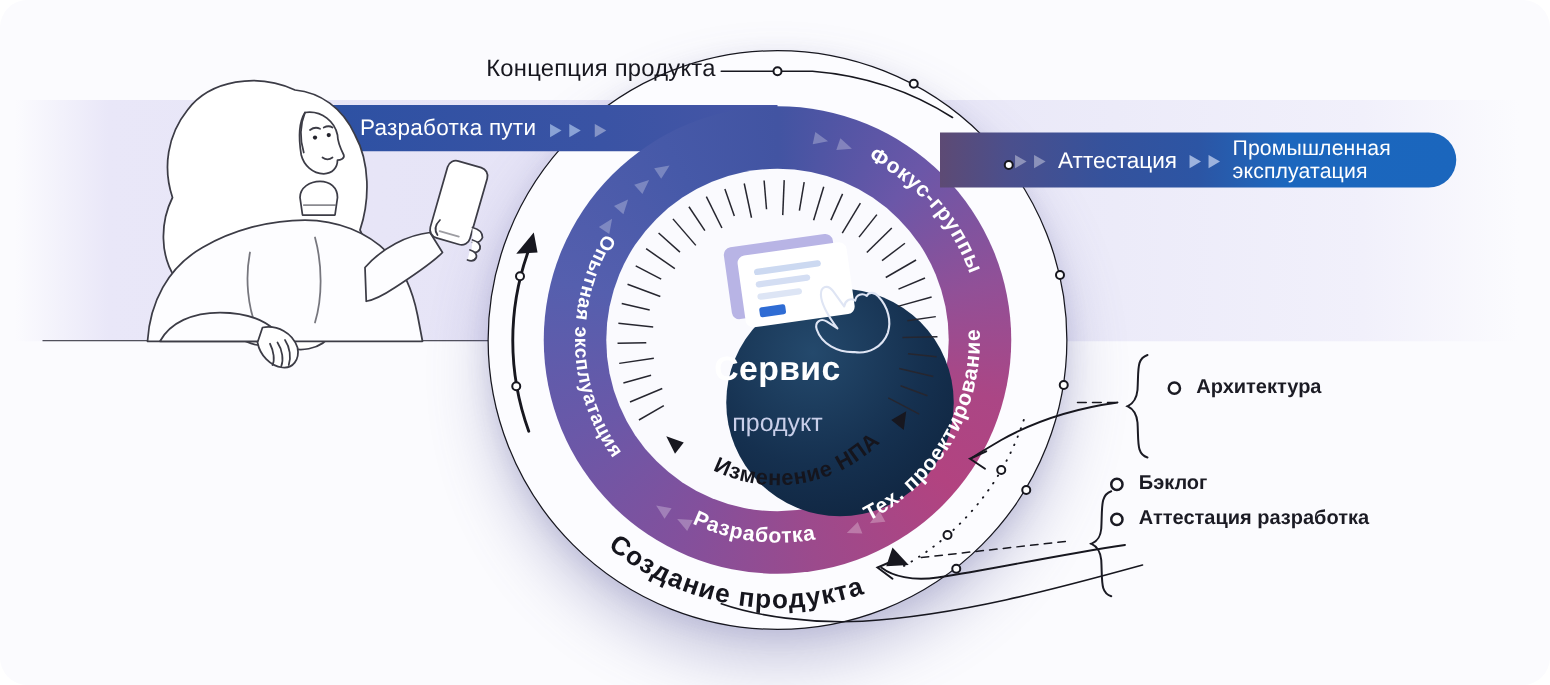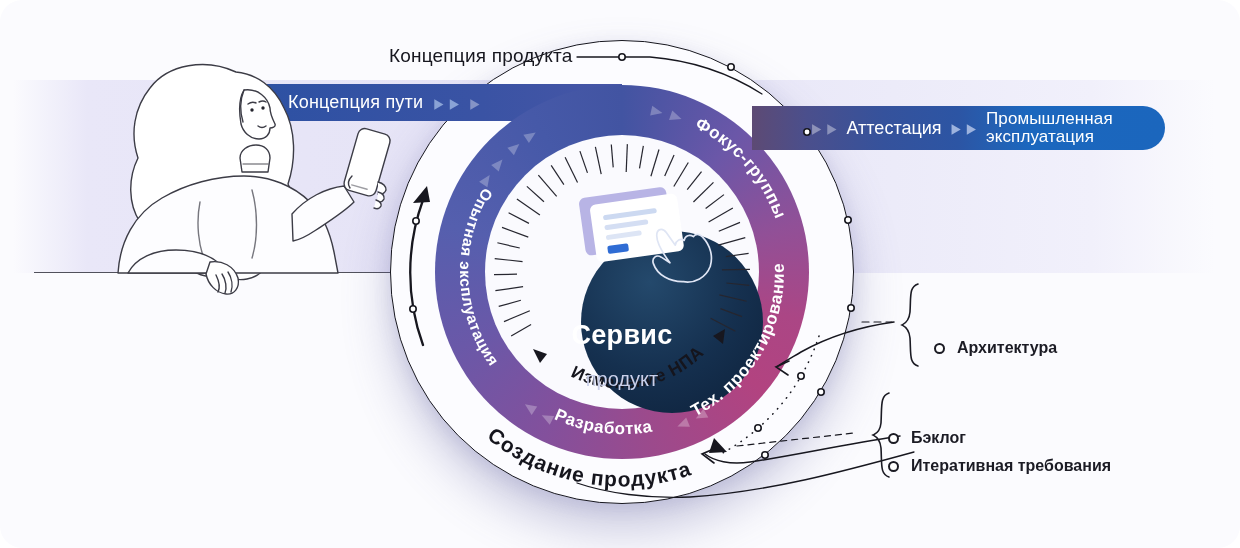--- a/index.html
+++ b/index.html
@@ -33,30 +33,30 @@
   .chev span{transform:scaleY(1.15);}
   .chev.c-blue span{color:#8aa3d6;}
   .chev.c-faint span{color:rgba(255,255,255,0.38);}
   .chev.c-light span{color:#9db3de;}
   .hl-label{font-size:17px;font-weight:400;line-height:1.08;letter-spacing:.1px;}
 
   .top-label{position:absolute;left:389px;top:45px;font-size:19px;font-weight:400;color:#17171f;z-index:16;letter-spacing:.2px;}
 
   
   .center-title{position:absolute;left:552px;top:280px;width:140px;text-align:center;z-index:22;}
-  .center-title .t1{font-size:27px;font-weight:700;color:#ffffff;letter-spacing:.3px;margin-top:40px;}
+  .center-title .t1{font-size:27px;font-weight:700;color:#ffffff;letter-spacing:.3px;}
   .center-title .t2{font-size:20px;font-weight:400;color:#c9cfe9;margin-top:17px;}
 
   
-  .callout{position:absolute;z-index:22;margin-top:38px;}
+  .callout{position:absolute;z-index:22;}
   .callout ul{list-style:none;margin:0;padding:0;}
   .callout li{display:flex;align-items:center;gap:12px;font-size:16px;font-weight:700;color:#1b1b24;height:28px;}
   .dot{width:7px;height:7px;border:2.2px solid #1b1b24;border-radius:50%;background:#ffffff;flex:0 0 auto;}
   #callout-1{left:934px;top:296px;}
-  #callout-2{left:888px;top:386px;}
+  #callout-2{left:888px;top:373px;}
 
   svg{position:absolute;left:0;top:0;z-index:20;}
   .woman{z-index:12;}
   .ring-label{fill:#ffffff;font-weight:600;letter-spacing:.6px;}
   .fs17{font-size:17px;} .fs15{font-size:15.5px;}
   .dark-label{fill:#15151d;font-weight:700;}
 </style>
 </head>
 <body>
 
@@ -224,21 +224,21 @@
         <circle cx="416" cy="221" r="3.2" fill="#ffffff" stroke="#17171f" stroke-width="1.6"></circle>
         <circle cx="801" cy="376" r="3.2" fill="#ffffff" stroke="#17171f" stroke-width="1.6"></circle>
         <circle cx="758" cy="428" r="3.2" fill="#ffffff" stroke="#17171f" stroke-width="1.6"></circle>
         <circle cx="622" cy="57" r="3.2" fill="#ffffff" stroke="#17171f" stroke-width="1.6"></circle>
       </g>
   </svg>
 
   <div class="top-label">Концепция продукта</div>
 
   <div class="band-labels" id="labels-left">
-    <span>Концепция пути</span>
+    <span>Разработка пути</span>
     <span class="chev c-blue">
         <span>▶</span>
         <span>▶</span>
       </span>
     <span class="chev c-faint">
         <span>▶</span>
       </span>
   </div>
 
   <div class="band-labels" id="labels-right">
@@ -268,18 +268,18 @@
     </ul>
   </div>
   <div class="callout" id="callout-2">
     <ul>
       <li>
           <span class="dot"></span>
           <span>Бэклог</span>
         </li>
       <li>
           <span class="dot"></span>
-          <span>Итеративная требования</span>
+          <span>Аттестация разработка</span>
         </li>
     </ul>
   </div>
 
 </div>
 
 </body></html>

